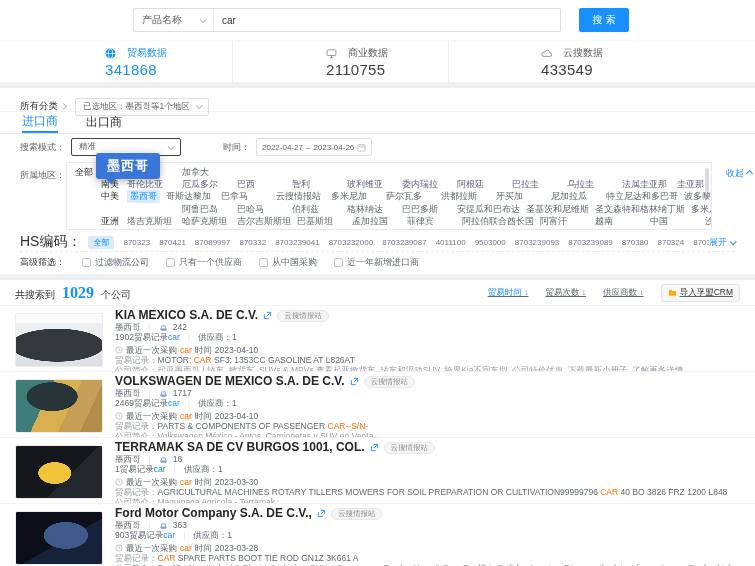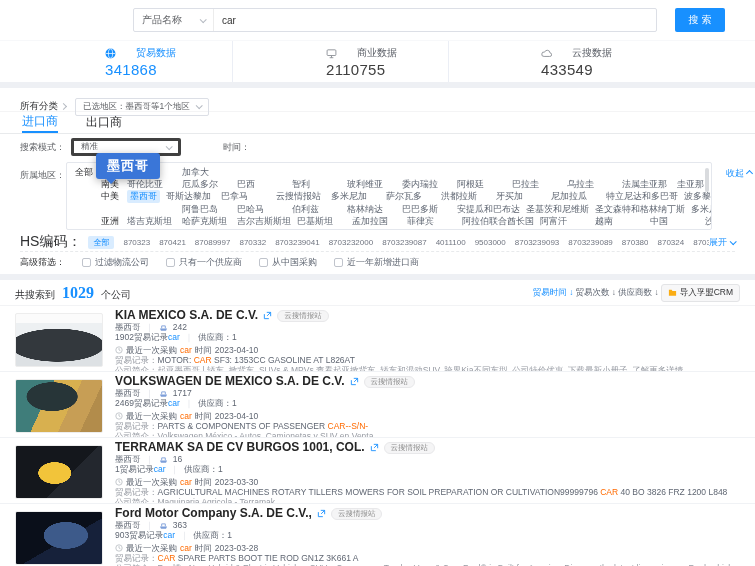--- a/index.html
+++ b/index.html
@@ -1,53 +1,53 @@
 <!DOCTYPE html>
 <html><head>
 <meta charset="utf-8">
 <style>
   * { box-sizing: border-box; margin: 0; padding: 0; }
   html,body { width:755px; height:566px; overflow:hidden; }
   body { background:#eef0f4; font-family:"Liberation Sans","DejaVu Sans",sans-serif; color:#303133; }
 
   
   .topbar { height:40px; background:#fff; display:flex; align-items:center; padding-left:133px; }
-  .searchbox { display:flex; align-items:center; width:524px; height:24px; border:1px solid #dcdfe6; border-radius:2px; background:#fff; }
+  .searchbox { display:flex; align-items:center; width:428px; height:24px; border:1px solid #dcdfe6; border-radius:2px; background:#fff; }
   .search-cat { display:flex; align-items:center; justify-content:space-between; width:80px; height:100%; padding:0 8px; font-size:10px; color:#606266; border-right:1px solid #ececec; cursor:pointer; }
   .searchbox input { flex:1; border:none; outline:none; font-size:10px; color:#333; padding:0 8px; min-width:0; }
   .search-btn { margin-left:18px; width:50px; height:24px; background:#1890ff; color:#fff; font-size:10px; border:none; border-radius:2px; cursor:pointer; }
 
   .chev { display:inline-block; width:5px; height:5px; border-right:1px solid #b5bac2; border-bottom:1px solid #b5bac2; transform:rotate(45deg) translateY(-1px); }
   .chev.up { transform:rotate(-135deg); }
   .chev.right { transform:rotate(-45deg); }
   .chev.blue { border-color:#1890ff; }
 
   
   .stats { background:#fff; display:flex; height:42px; border-top:1px solid #f7f8fa; }
   .stat { padding-top:5px; }
-  .stat-label { display:flex; align-items:center; gap:20px; font-size:10px; color:#5a5e66; }
+  .stat-label { display:flex; align-items:center; gap:11px; font-size:10px; color:#5a5e66; }
   .stat-value { font-size:15px; color:#404040; margin-top:1px; letter-spacing:.3px; }
   .stat1 { width:232px; padding-left:105px; }
   .stat2 { width:216px; padding-left:93px; border-left:1px solid #ebeef5; }
   .stat3 { flex:1; padding-left:92px; border-left:1px solid #ebeef5; }
   .stat1 .stat-label, .stat1 .stat-value { color:#1890ff; }
 
   .gap { height:6px; }
 
   
   .filter { background:#fff; }
   .row-cat { display:flex; align-items:center; height:24px; padding:14px 20px 0; gap:3px; font-size:9.5px; color:#303133; border-bottom:1px solid #f4f4f5; }
   .cat-select { margin-left:6px; width:134px; height:18px; border:1px solid #dcdfe6; border-radius:2px; display:flex; align-items:center; justify-content:space-between; padding:0 7px; font-size:8.5px; color:#606266; cursor:pointer; }
 
   .tabs { display:flex; gap:28px; padding:0 22px; height:22px; align-items:center; border-bottom:1px solid #e8eaec; }
   .tab { font-size:12px; color:#303133; height:100%; display:flex; align-items:center; cursor:pointer; }
   .tab.active { color:#1890ff; border-bottom:2px solid #1890ff; }
 
   .row-mode { display:flex; align-items:center; height:26px; padding:0 20px; font-size:9px; color:#606266; }
-  .mode-select { margin-left:6px; width:110px; height:18px; border:3px solid #404040; border-radius:2px; display:flex; align-items:center; justify-content:space-between; padding:0 7px; font-size:8.5px; color:#606266; cursor:pointer; }
+  .mode-select { margin-left:6px; width:110px; height:18px; border:1px solid #404040; border-radius:2px; display:flex; align-items:center; justify-content:space-between; padding:0 7px; font-size:8.5px; color:#606266; cursor:pointer; }
   .time-label { margin-left:42px; }
   .datebox { margin-left:6px; height:18px; border:1px solid #dcdfe6; border-radius:2px; display:flex; align-items:center; gap:3px; font-size:8px; color:#606266; padding:0 5px; cursor:pointer; }
 
   .region-sec { position:relative; display:flex; padding:2px 20px 2px; }
   .region-label { flex:none; width:46px; font-size:9px; color:#606266; padding-top:7px; }
   .region-box { position:relative; flex:none; width:646px; height:68px; border:1px solid #e4e7ed; border-radius:2px; padding:3px 10px 3px 8px; overflow:hidden; }
   .region-row { display:flex; line-height:12.2px; font-size:9px; white-space:nowrap; }
   .cell-a { flex:none; width:26px; color:#303133; }
   .cell-b { flex:none; width:26px; color:#303133; }
   .r-item { flex:none; min-width:49px; margin-right:6px; color:#5f6672; overflow:hidden; cursor:pointer; }
@@ -67,21 +67,21 @@
 
   .row-adv { display:flex; align-items:center; gap:17px; margin:0 20px; padding:4px 0 5px; border-top:1px dashed #e8eaec; font-size:9px; color:#5f6672; }
   .adv-label { color:#303133; }
   .adv-opt { display:flex; align-items:center; gap:4px; cursor:pointer; }
   .checkbox { width:9px; height:9px; border:1px solid #c0c4cc; border-radius:2px; background:#fff; flex:none; }
 
   
   .results-head { margin-top:6px; background:#fff; height:26px; display:flex; align-items:center; padding:0 15px; border-bottom:1px solid #f2f3f5; }
   .res-left { display:flex; align-items:flex-end; gap:5px; font-size:10px; color:#303133;font-family:Liberation Serif, serif; }
   .res-count { font-size:16px; font-weight:bold; color:#1890ff; padding:0 2px; }
-  .res-right { margin-left:auto; display:flex; align-items:center; gap:2px; font-size:8.5px; color:#5f6672; }
+  .res-right { margin-left:auto; display:flex; align-items:center; gap:17px; font-size:8.5px; color:#5f6672;text-decoration:underline; }
   .sort { cursor:pointer; }
   .sort.active { color:#1890ff; }
   .crm-btn { display:flex; align-items:center; gap:3px; border:1px solid #e3e4e6; background:#f7f7f8; border-radius:3px; padding:2px 6px; font-size:8.5px; color:#303133; cursor:pointer; }
 
   
   .cards { background:#fff; }
   .card { display:flex; height:66px; padding:2px 15px 0; border-bottom:1px solid #f0f2f5; overflow:hidden; }
   .photo { flex:none; width:88px; height:54px; margin:5px 12px 0 0; border:1px solid #ededed; border-radius:2px; }
   .photo-kia  { background:radial-gradient(55% 32% at 48% 60%, #33383d 0 98%, transparent 100%), linear-gradient(180deg,#fbfbfb 0 18%,#edf0f2 18% 70%,#dde1e4 70%); }
   .photo-vw   { background:radial-gradient(30% 28% at 42% 32%, #273538 0 98%, transparent 100%), linear-gradient(115deg,#3f7d7a 0 35%,#d8b04f 35% 60%,#c79e55 60% 80%,#b28c4b 80%); }
@@ -166,20 +166,29 @@
     <div class="tab">出口商</div>
   </div>
 
   <div class="row-mode">
     <span>搜索模式：</span>
     <div class="mode-select">
       <span>精准</span>
       <span class="chev"></span>
     </div>
     <span class="time-label">时间：</span>
+    <div class="datebox">
+      <span>2022-04-27</span>
+      <span>–</span>
+      <span>2023-04-26</span>
+      <svg class="icon" width="9" height="9" viewBox="0 0 10 10">
+          <rect x="1" y="2" width="8" height="7" rx="1" fill="none" stroke="#bfbfbf"></rect>
+          <path d="M1 4.2h8M3.2 1v2M6.8 1v2" stroke="#bfbfbf"></path>
+        </svg>
+    </div>
   </div>
 
   <div class="region-sec">
     <div class="region-label">所属地区：</div>
     <div class="region-box">
       <div class="region-row">
         <span class="cell-a">全部</span>
         <span class="cell-b">北美</span>
         <span style="display:flex">
             <span class="r-item">美国</span>

